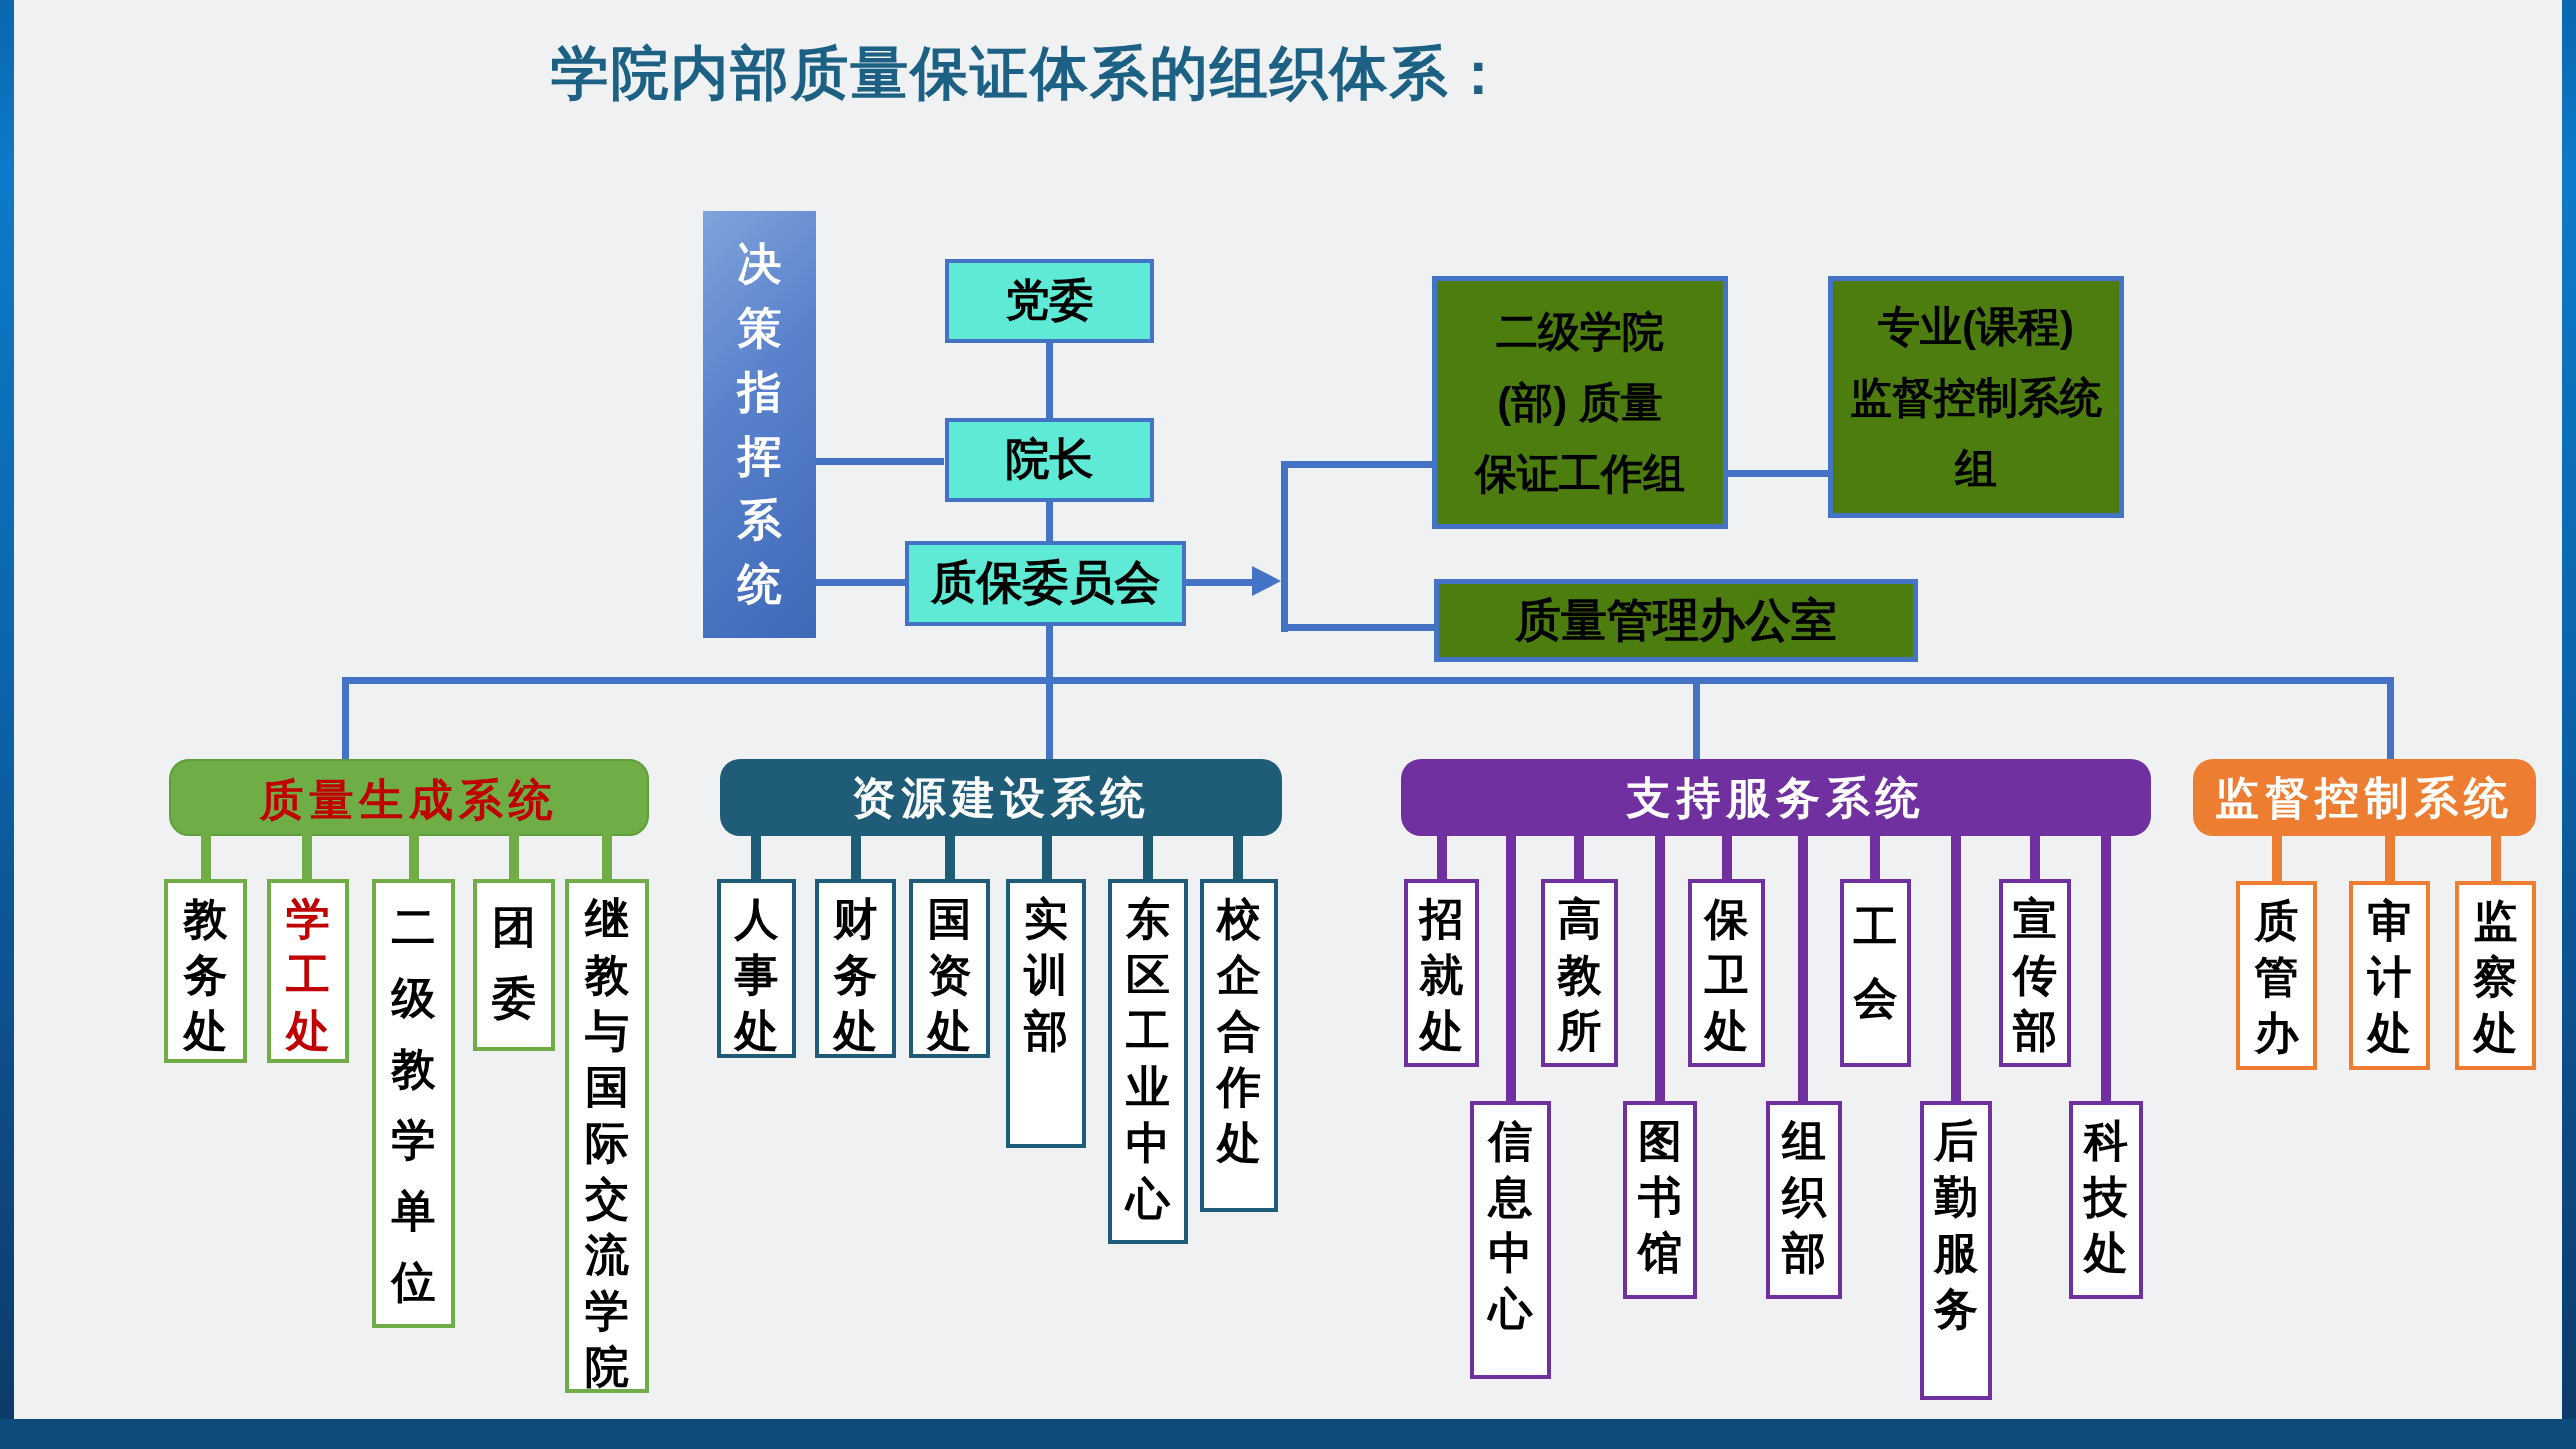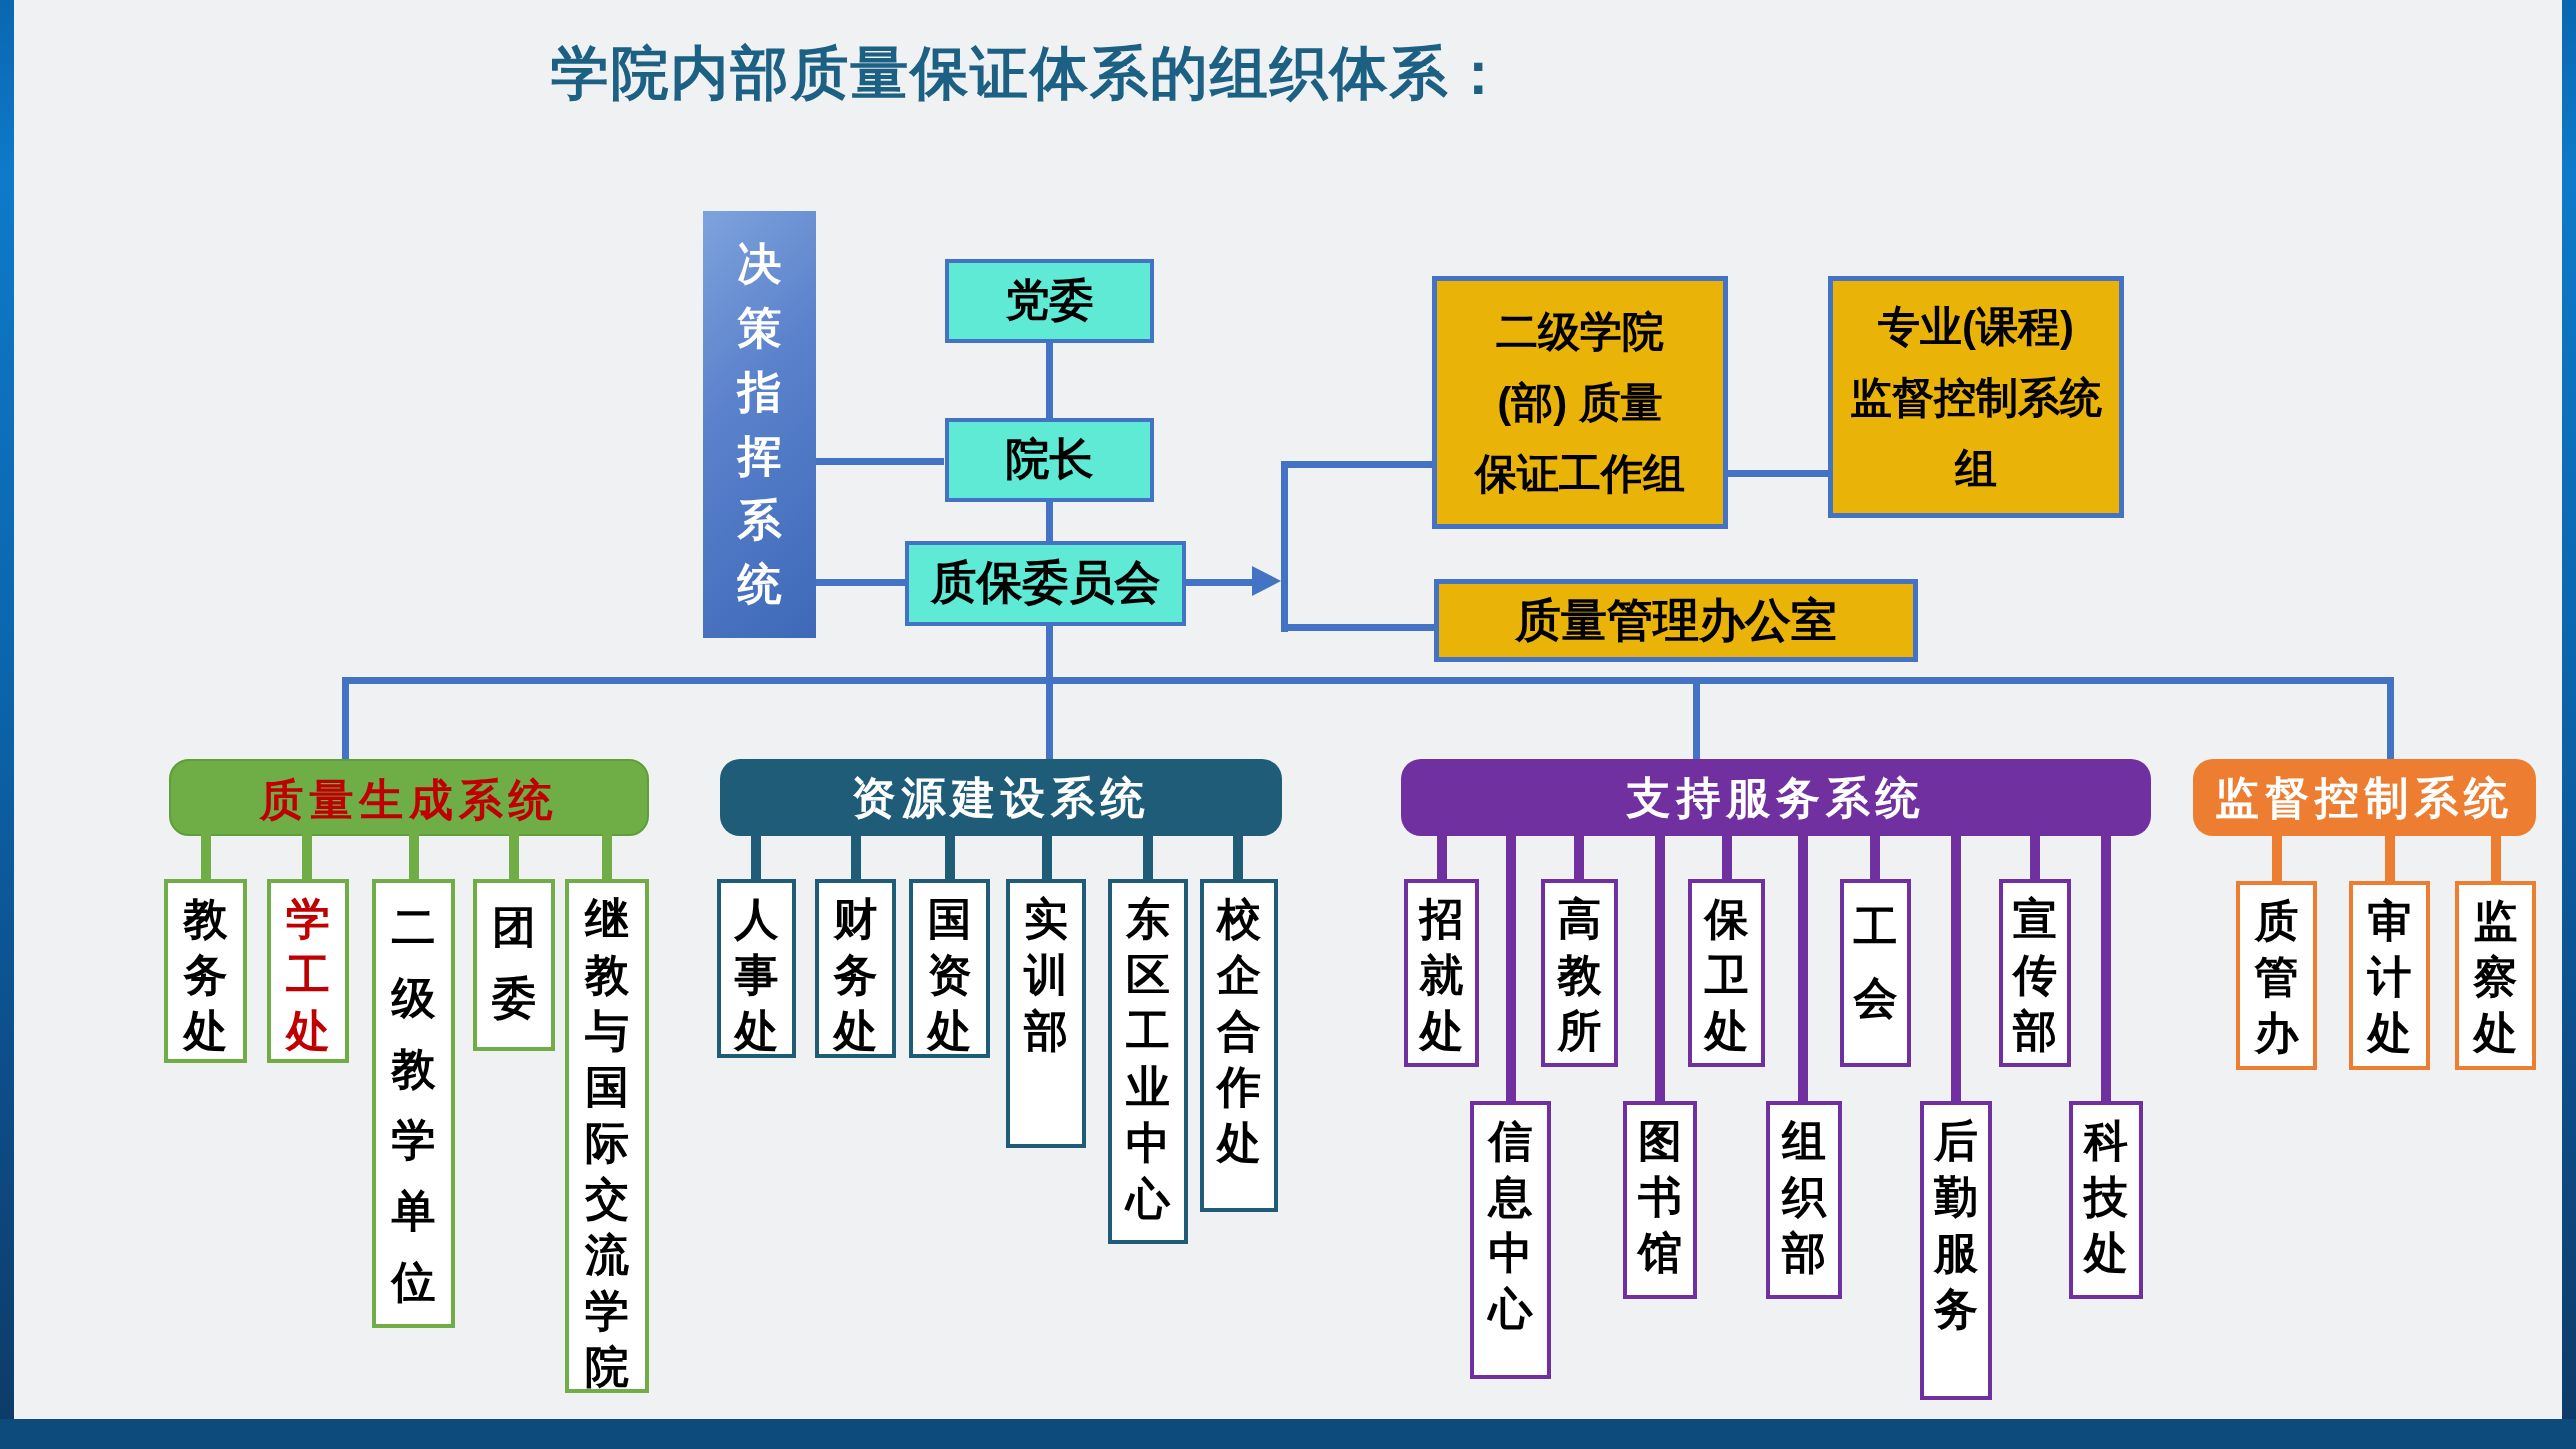--- a/index.html
+++ b/index.html
@@ -8,21 +8,21 @@
   .bar{position:absolute;}
   #left-bar,#right-bar{top:0;width:13.5px;height:1450px;
       background:linear-gradient(180deg,#0a67b0 0%,#0e7ac9 12%,#0b66ad 45%,#0d4f8c 72%,#0d3a66 100%);}
   #left-bar{left:0;} #right-bar{left:2562px;}
   #bottom-bar{left:0;top:1419px;width:2576px;height:31px;background:#0d4b7d;}
   #title{position:absolute;left:0;top:35px;width:2060px;text-align:center;
          font-size:58px;color:#1c6083;letter-spacing:1.9px;}
   .box{position:absolute;box-sizing:border-box;background:#ffffff;}
   .lightbox{background:#5eead4;border:4.8px solid #4472c4;text-align:center;
             font-size:44px;color:#000;}
-  .bigbox{background:#eab308;border:5.8px solid #4472c4;text-align:center;
+  .bigbox{background:#4d7c0f;border:5.8px solid #4472c4;text-align:center;
           font-size:42px;color:#000;display:flex;flex-direction:column;justify-content:center;}
   .bigbox div{line-height:71px;}
   .line{position:absolute;background:#4472c4;}
   .arrowhead{position:absolute;width:0;height:0;border-top:15.5px solid transparent;
              border-bottom:15.5px solid transparent;border-left:29px solid #4472c4;}
   #decision-box{position:absolute;left:703px;top:211px;width:113px;height:427px;
       background:linear-gradient(135deg,#7fa3dc 0%,#5b82cc 40%,#3d69b8 100%);
       color:#ffffff;font-size:44px;text-align:center;padding-top:21px;box-sizing:border-box;}
   #decision-box div{line-height:64px;}
   .sys-header{position:absolute;height:77px;line-height:77px;text-align:center;

